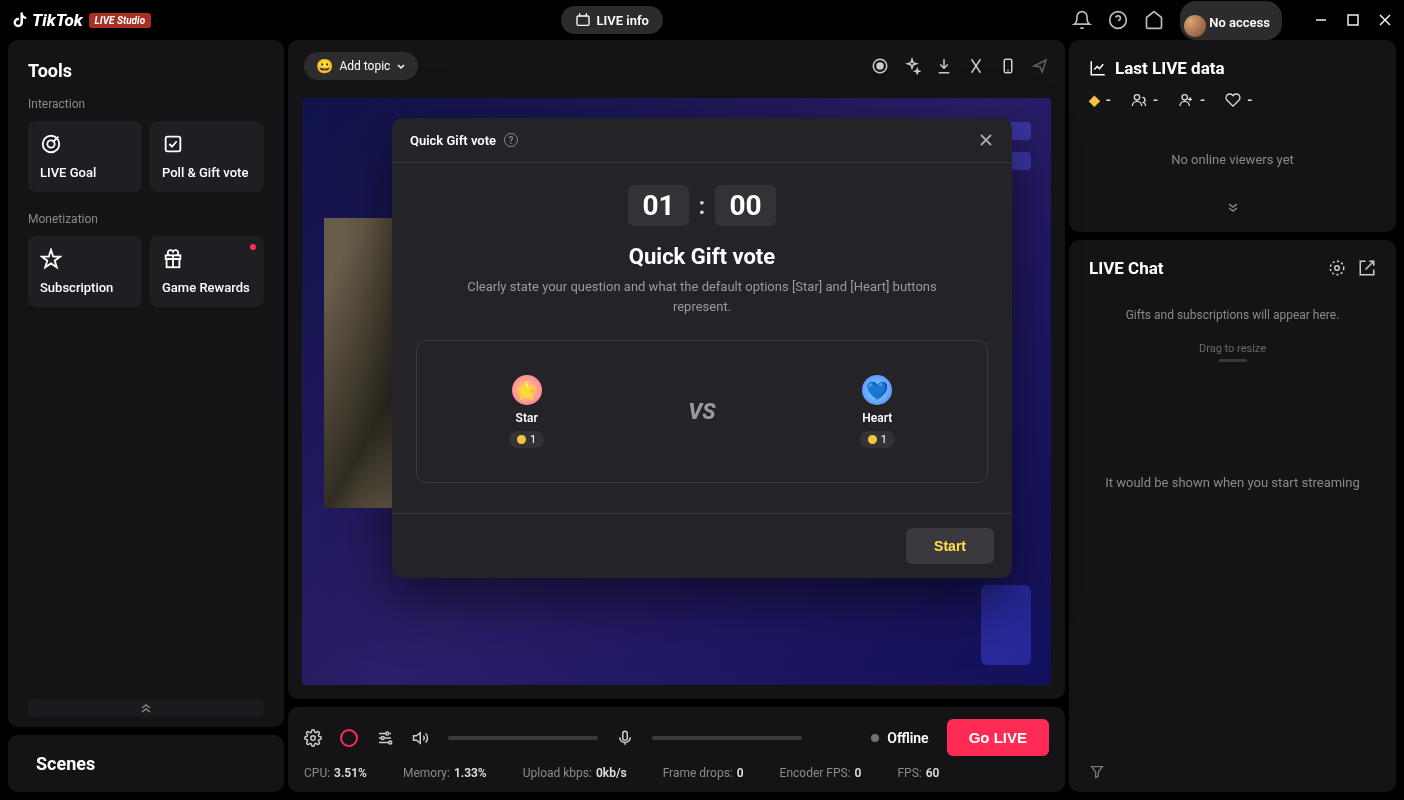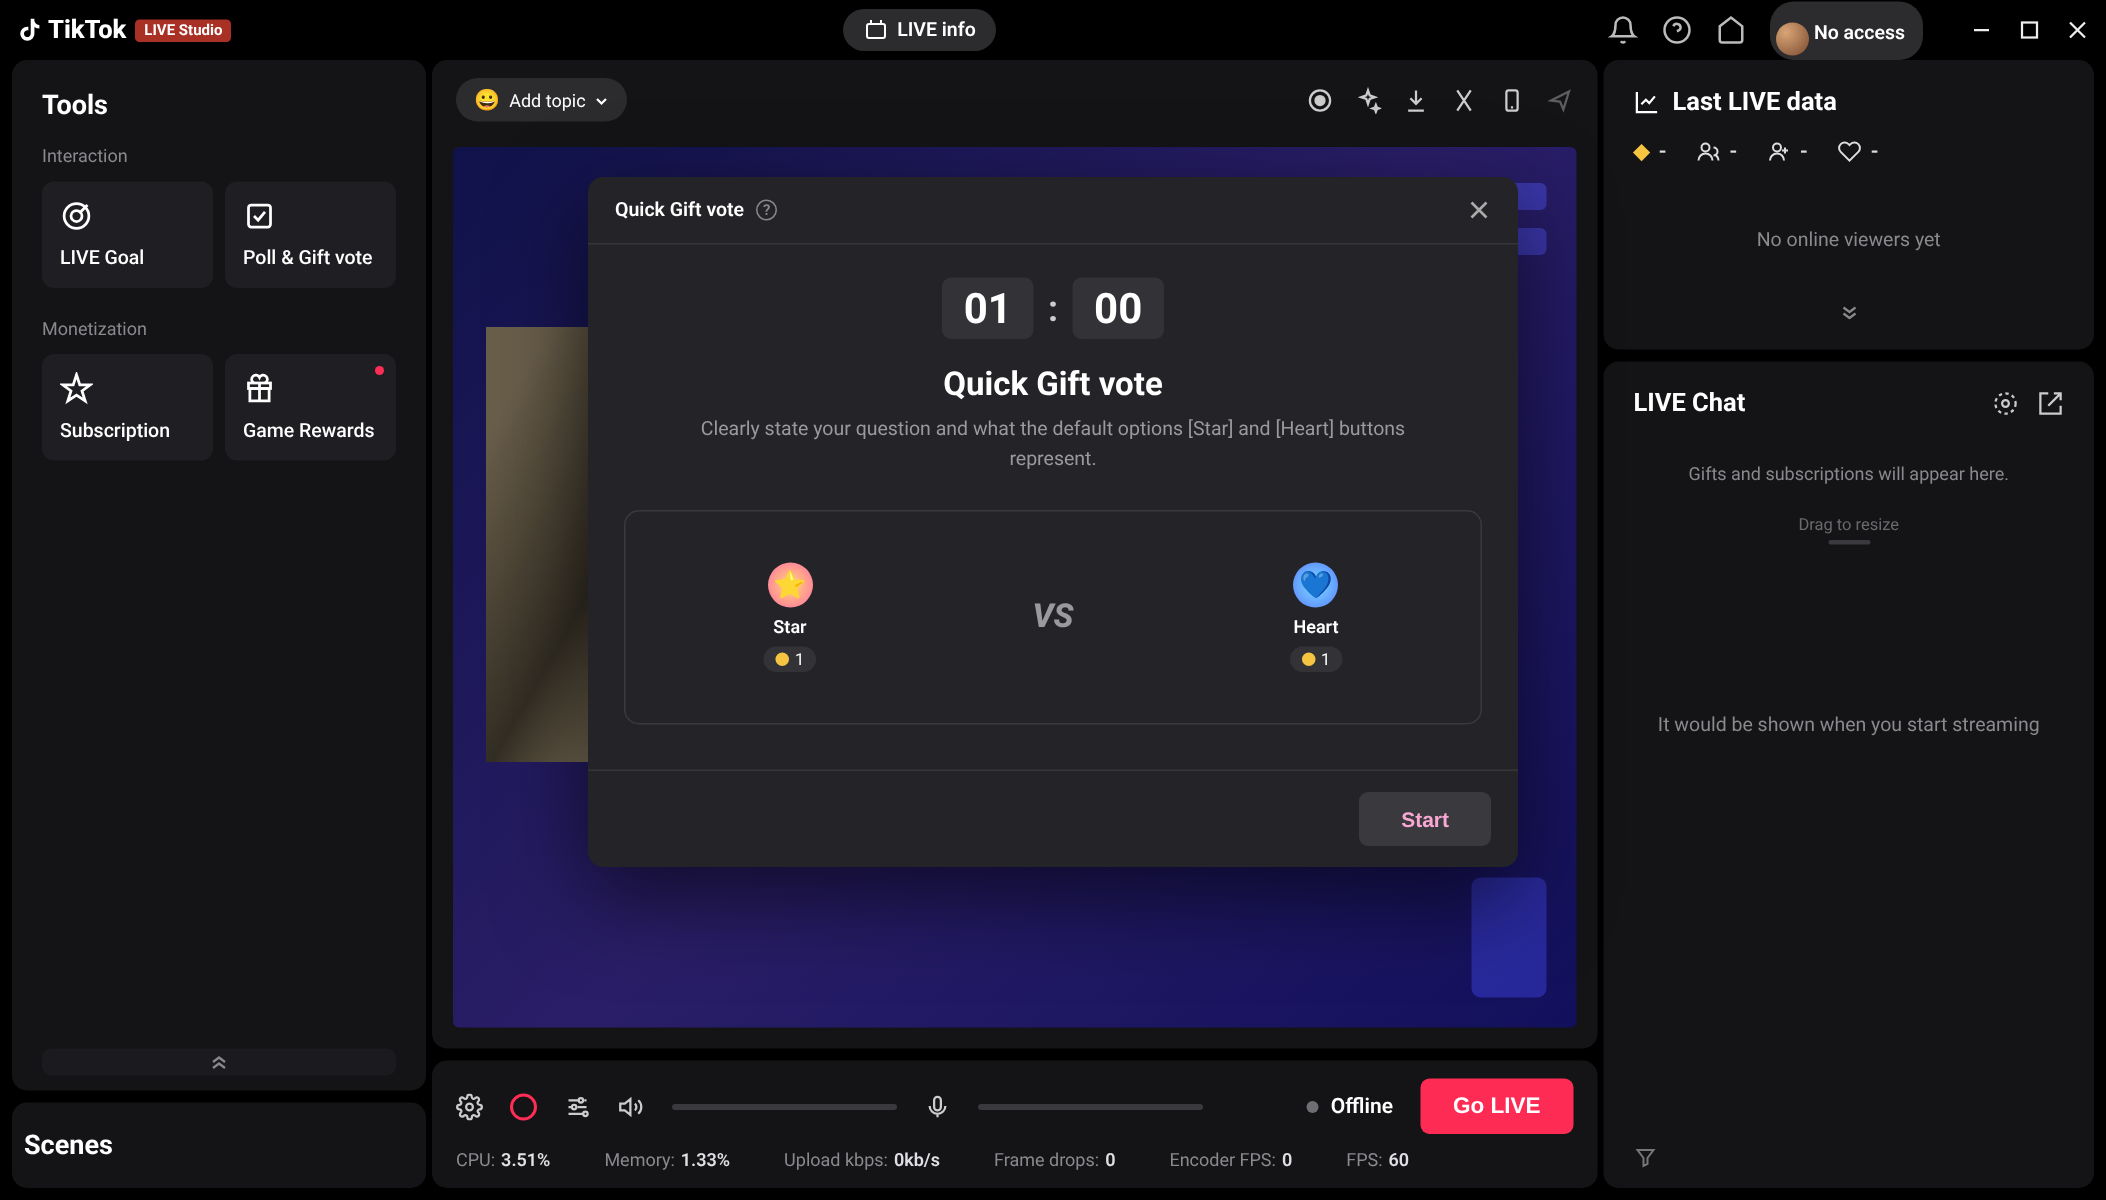--- a/index.html
+++ b/index.html
@@ -13,21 +13,21 @@
       display: flex;
       flex-direction: column;
     }
     .header {
       height: 40px;
       display: flex;
       align-items: center;
       padding: 0 12px;
       background: #000;
     }
-    .header-left { display: flex; align-items: center; gap: 6px; }
+    .header-left { display: flex; align-items: center; gap: 6px; font-style: italic; }
     .tiktok-logo { font-weight: 800; font-size: 17px; display: flex; align-items: center; }
     .tiktok-logo svg { margin-right: 2px; }
     .live-studio-badge {
       background: #a93025;
       color: #fff;
       font-size: 10px;
       font-weight: 700;
       padding: 2px 6px;
       border-radius: 3px;
     }
@@ -80,21 +80,21 @@
       margin-top: auto;
       background: #1b1b1f;
       border-radius: 6px;
       height: 18px;
       display: flex;
       align-items: center;
       justify-content: center;
       cursor: pointer;
       color: #888;
     }
-    .scenes-panel { padding: 18px 8px; }
+    .scenes-panel { padding: 18px 28px; }
     .scenes-title { font-size: 18px; font-weight: 700; }
     .center-col { flex: 1; display: flex; flex-direction: column; gap: 8px; }
     .preview-panel { flex: 1; position: relative; overflow: hidden; }
     .preview-topbar {
       display: flex;
       align-items: center;
       justify-content: space-between;
       padding: 12px 16px;
     }
     .add-topic {
@@ -230,21 +230,21 @@
       font-size: 11px;
       display: flex;
       align-items: center;
       gap: 4px;
     }
     .coin-dot { width: 9px; height: 9px; border-radius: 50%; background: #f5c542; }
     .vs-label { font-size: 22px; font-weight: 800; font-style: italic; color: #9a9a9e; }
     .modal-footer { border-top: 1px solid #363639; padding: 14px 18px; display: flex; justify-content: flex-end; }
     .start-btn {
       background: #3a3a3e;
-      color: #f9a8d4;
+      color: #fde047;
       border: none;
       padding: 10px 28px;
       border-radius: 6px;
       font-size: 14px;
       font-weight: 600;
       cursor: pointer;
     }
   </style>
 </head>
 <body>

